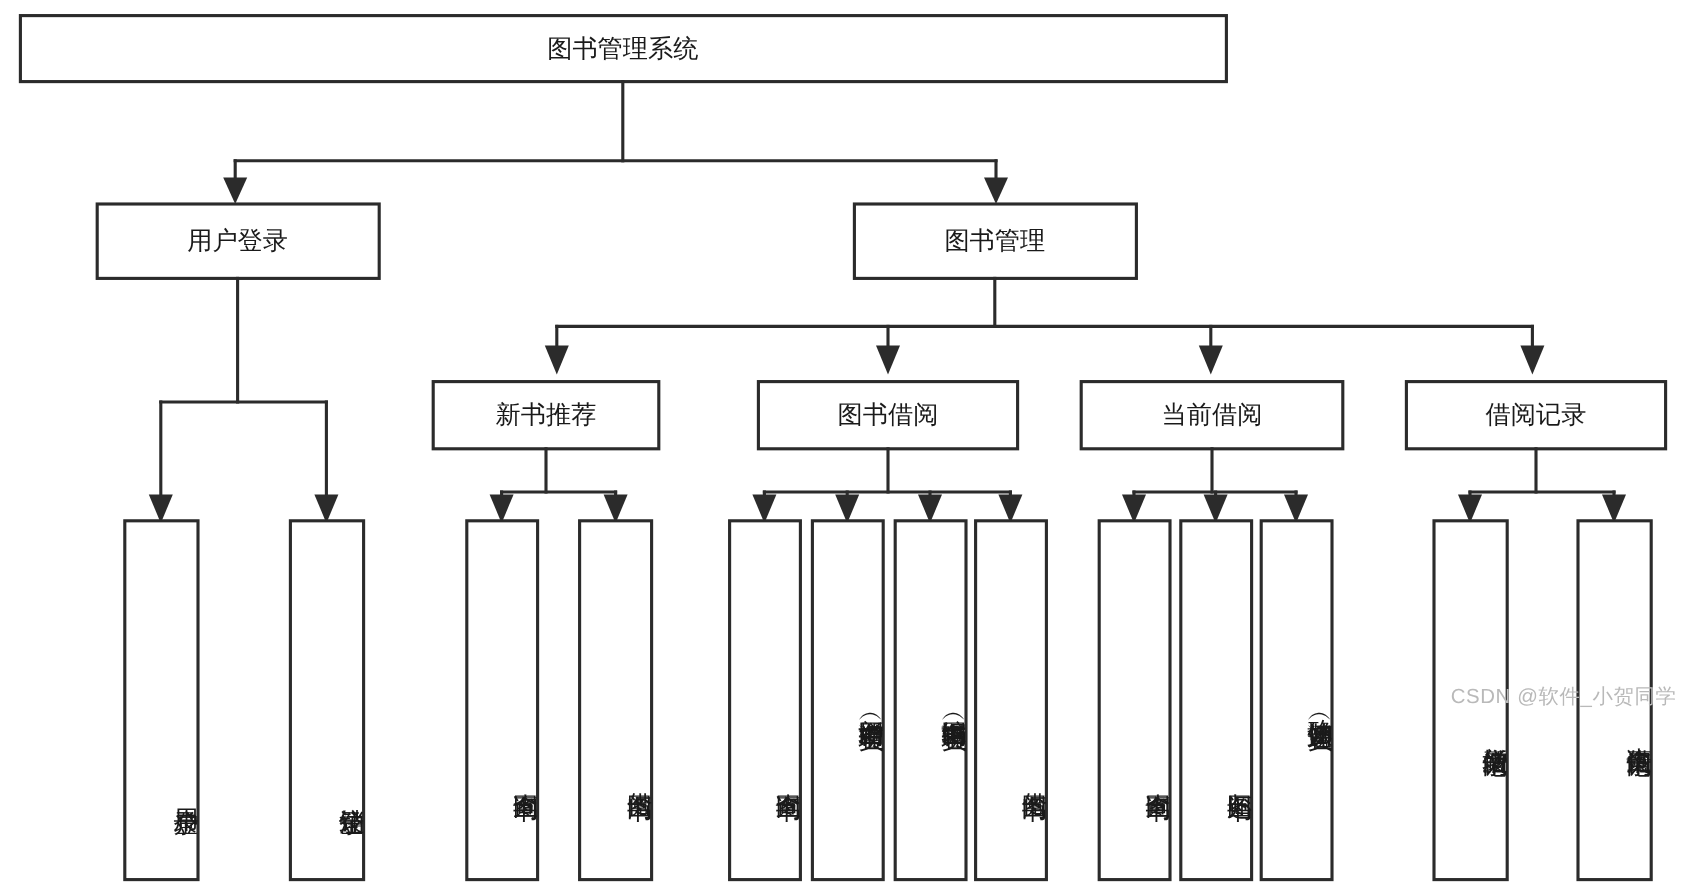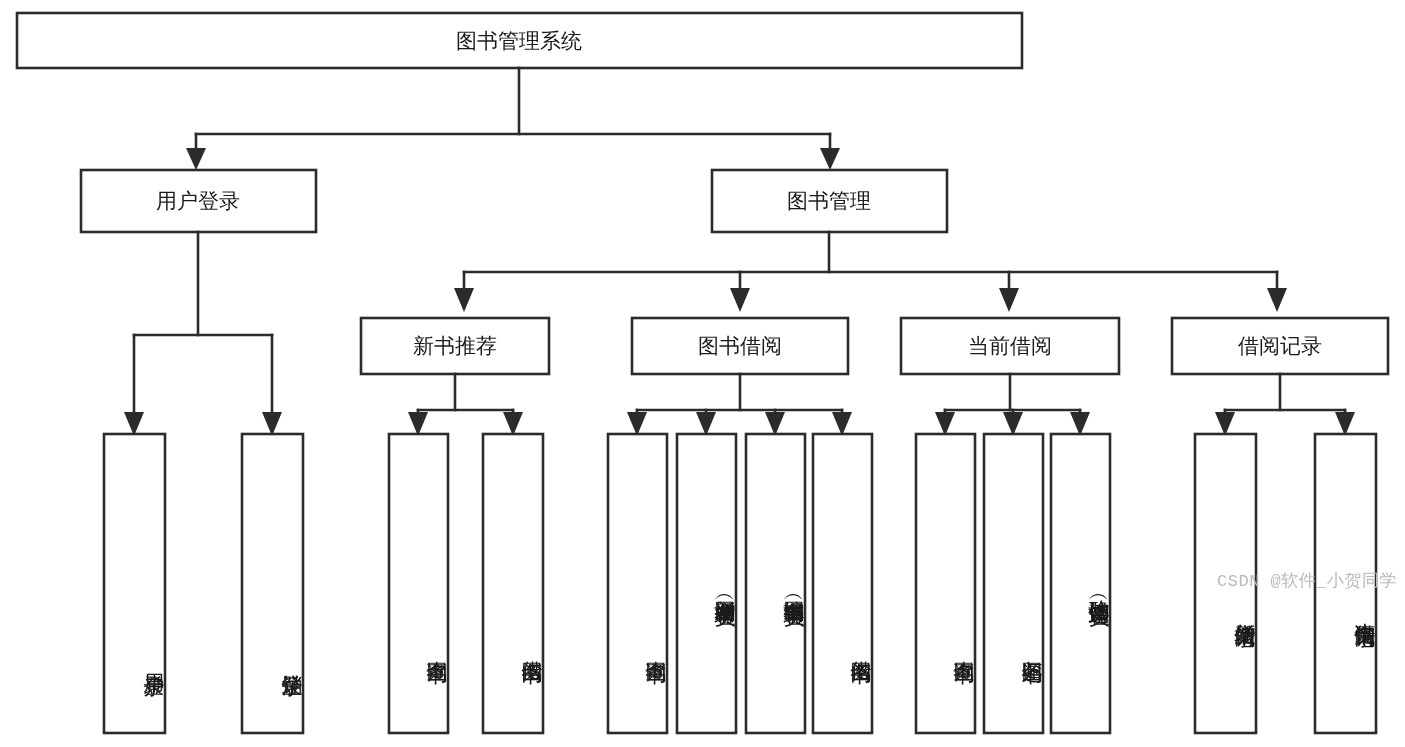--- a/index.html
+++ b/index.html
@@ -60,21 +60,21 @@
     white-space: nowrap;
     display: flex;
     align-items: flex-start;
     justify-content: center;
     pointer-events: none;
   }
   .watermark {
     position: absolute;
     right: 8px;
     bottom: 6px;
-    font-family: Liberation Mono, monospace;
+    font-family: Liberation Sans, sans-serif;
     font-size: 17px;
     color: #b9b9b9;
     letter-spacing: 0.5px;
     white-space: nowrap;
   }
 </style>
 </head>
 <body>
 
 <div id="diagram-root">

